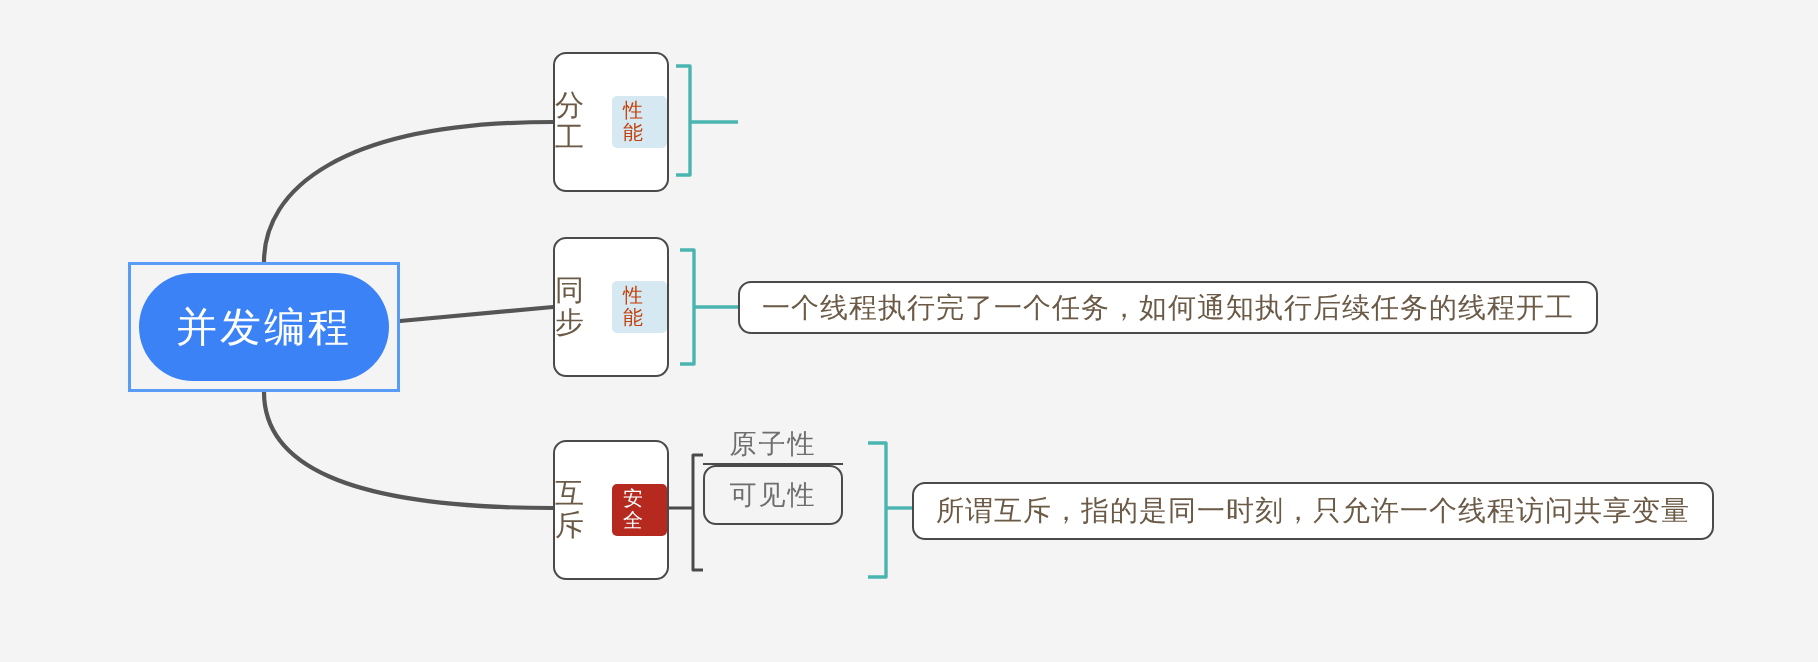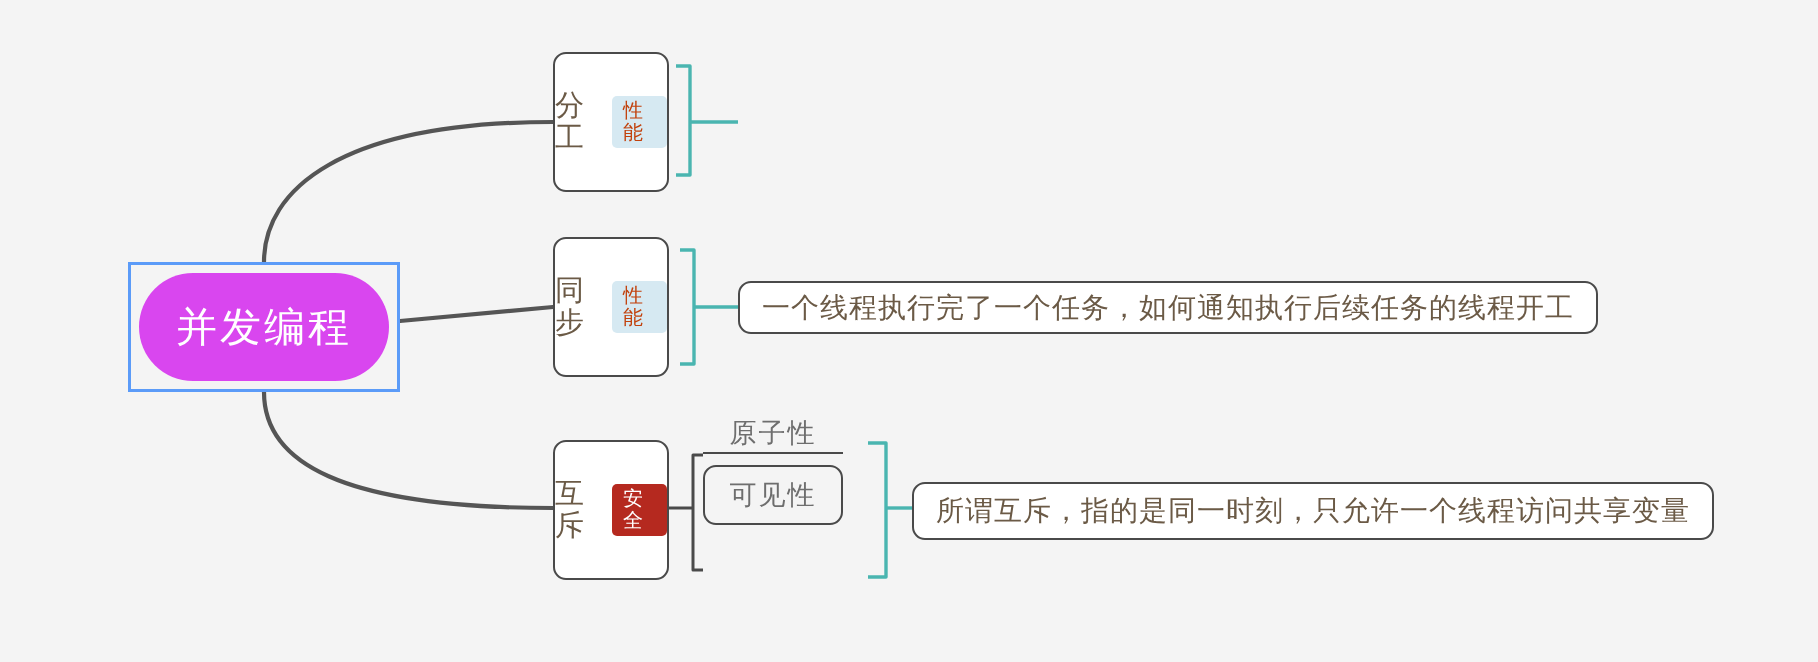--- a/index.html
+++ b/index.html
@@ -49,21 +49,21 @@
     box-sizing: border-box;
     background: transparent;
   }
   #root-node {
     position: absolute;
     left: 139px;
     top: 273px;
     width: 250px;
     height: 108px;
     border-radius: 54px;
-    background: #d946ef;
+    background: #3b82f6;
     display: flex;
     align-items: center;
     justify-content: center;
     color: #ffffff;
     font-size: 41px;
     letter-spacing: 3px;
     font-family: "DejaVu Sans", sans-serif;
   }
   
   .l1 {
@@ -176,21 +176,21 @@
 
   <div class="node l2" style="left:738px; top:281px; height:53px;">
     <span>一个线程执行完了一个任务，如何通知执行后续任务的线程开工</span>
   </div>
 
   <div class="node l1" style="left:553px; top:440px; height:140px;justify-content:space-between;">
     <span class="l1-title">互斥</span>
     <span class="tag tag-safe">安全</span>
   </div>
 
-  <div class="sub" style="left:703px; top:414px; width:140px; height:40px;text-align:right;">
+  <div class="sub" style="left:703px; top:425px; width:140px; height:40px;text-align:right;">
     <span>原子性</span>
   </div>
 
   <div class="sub sub-boxed" style="left:703px; top:465px; width:140px; height:60px;text-align:center;">
     <span>可见性</span>
   </div>
 
 
   <div class="node l2" style="left:912px; top:482px; height:58px;">
     <span>所谓互斥，指的是同一时刻，只允许一个线程访问共享变量</span>

